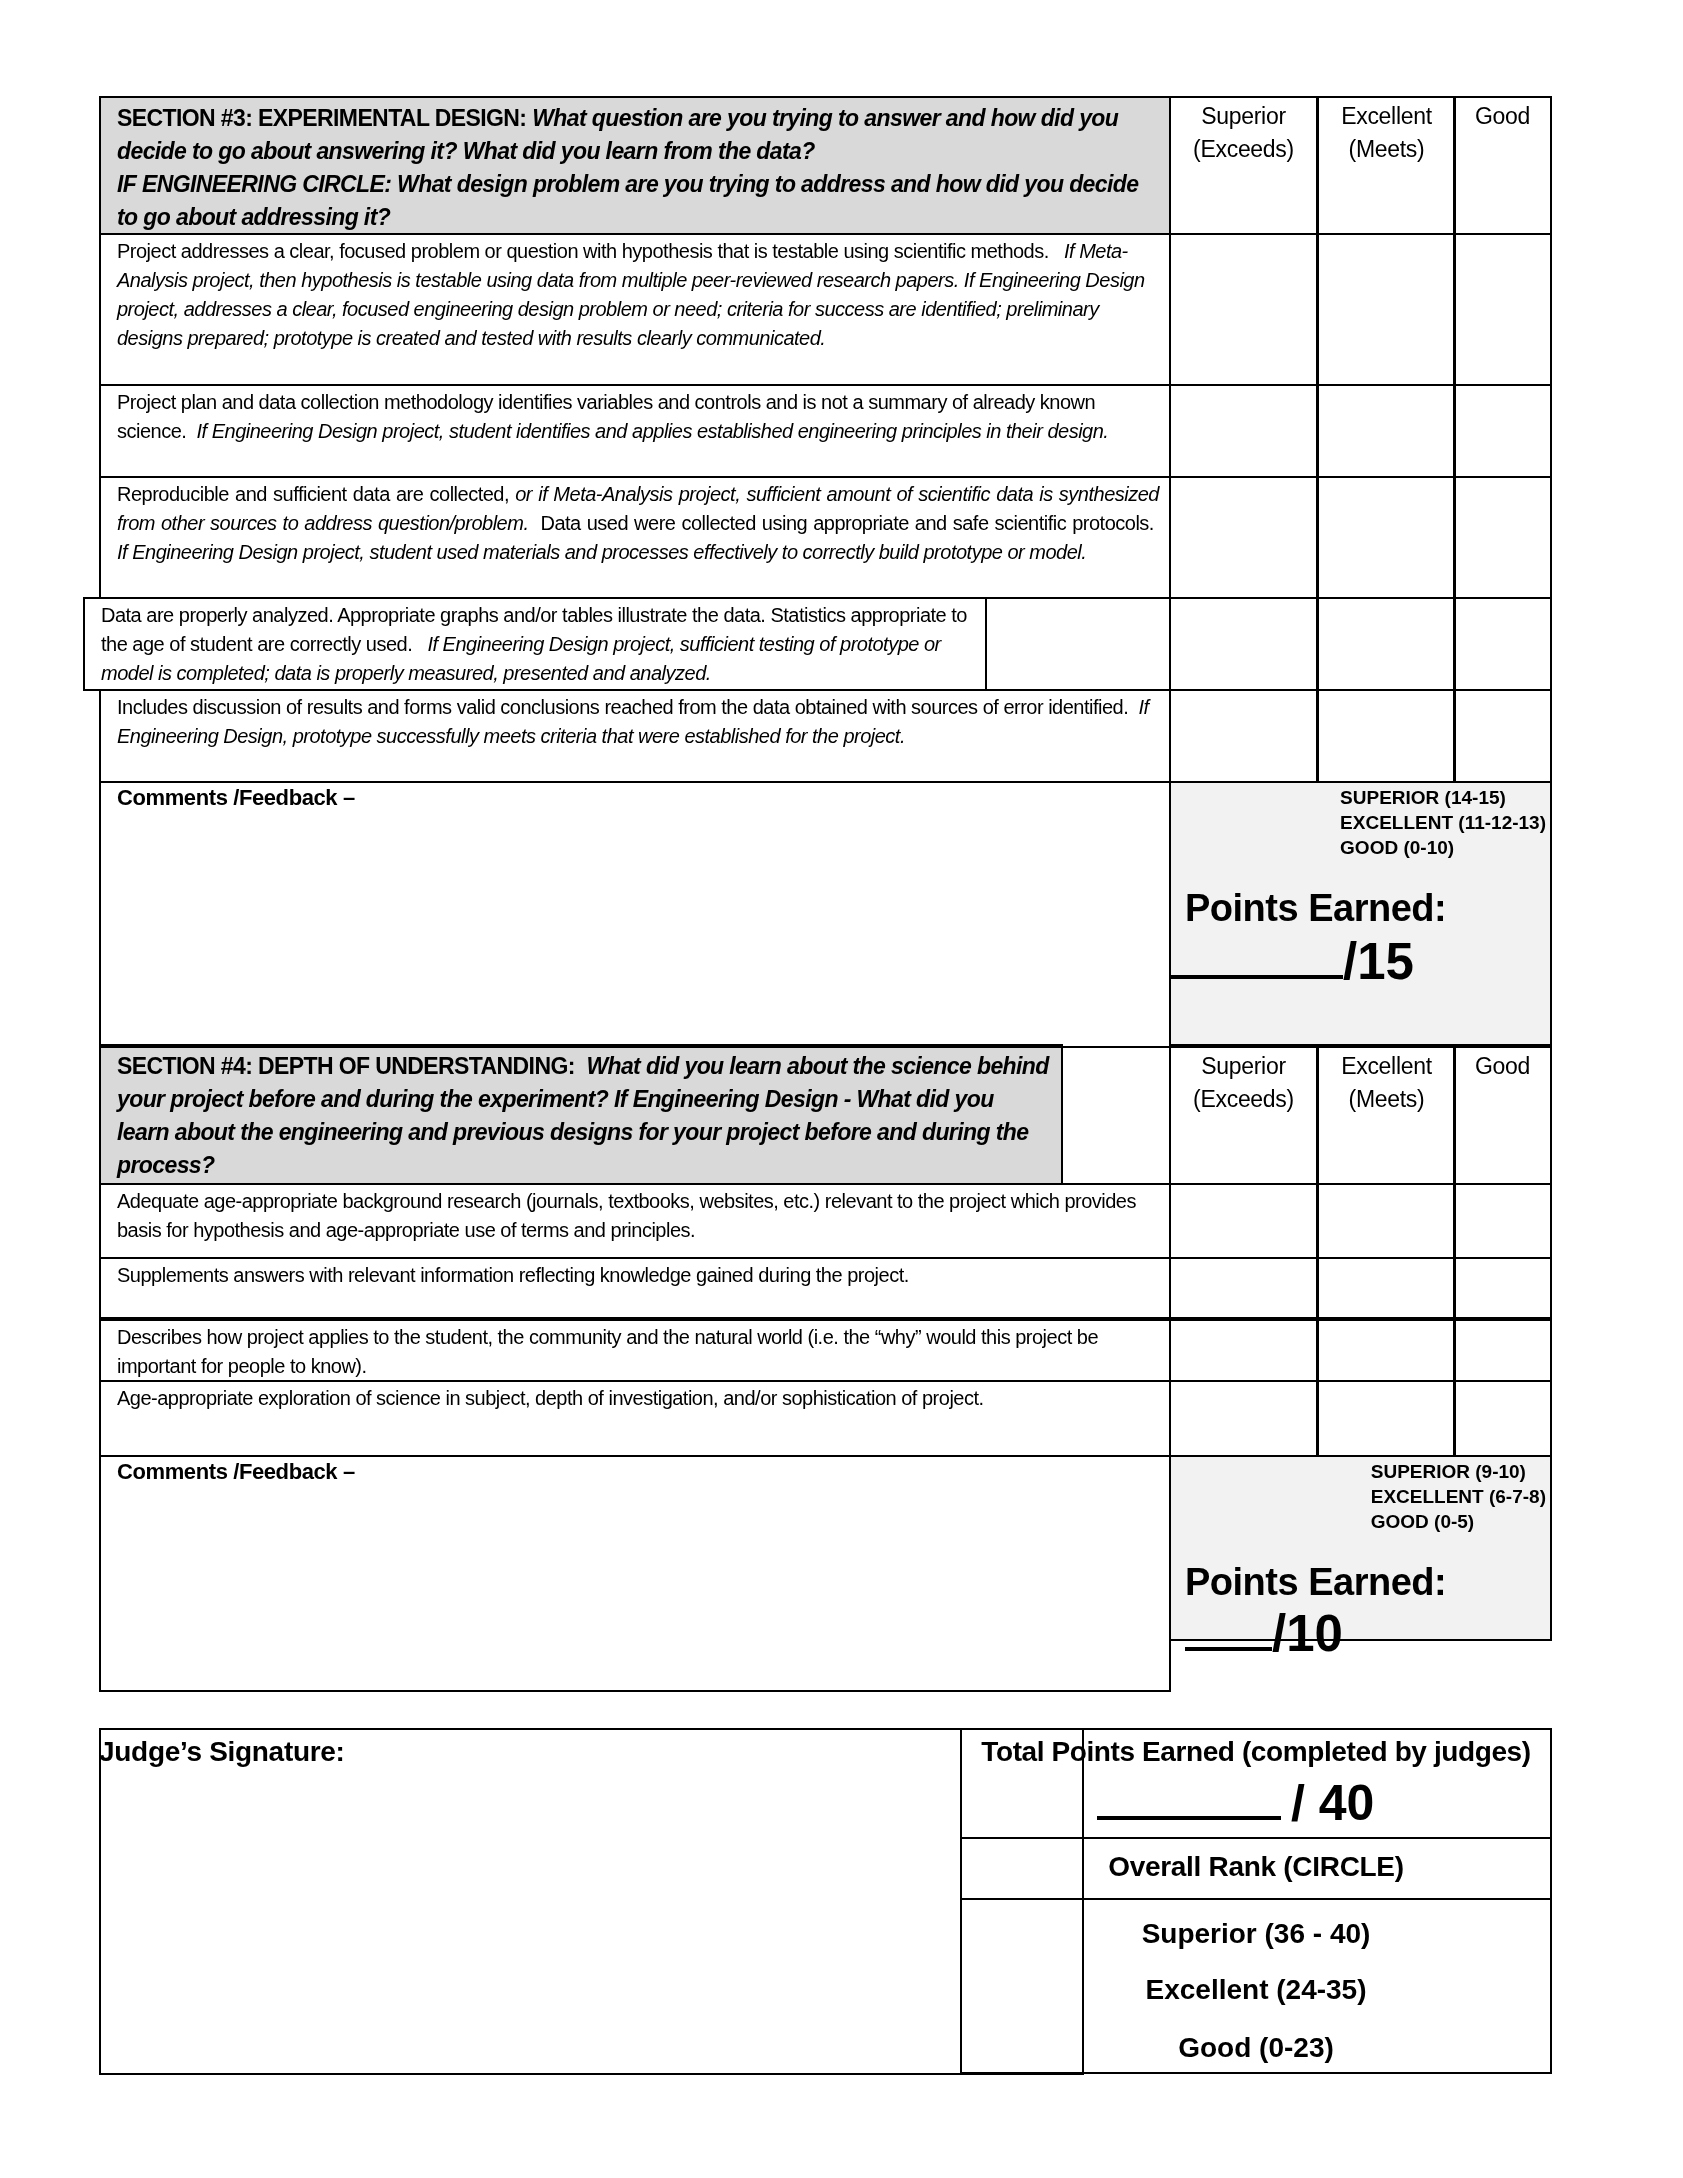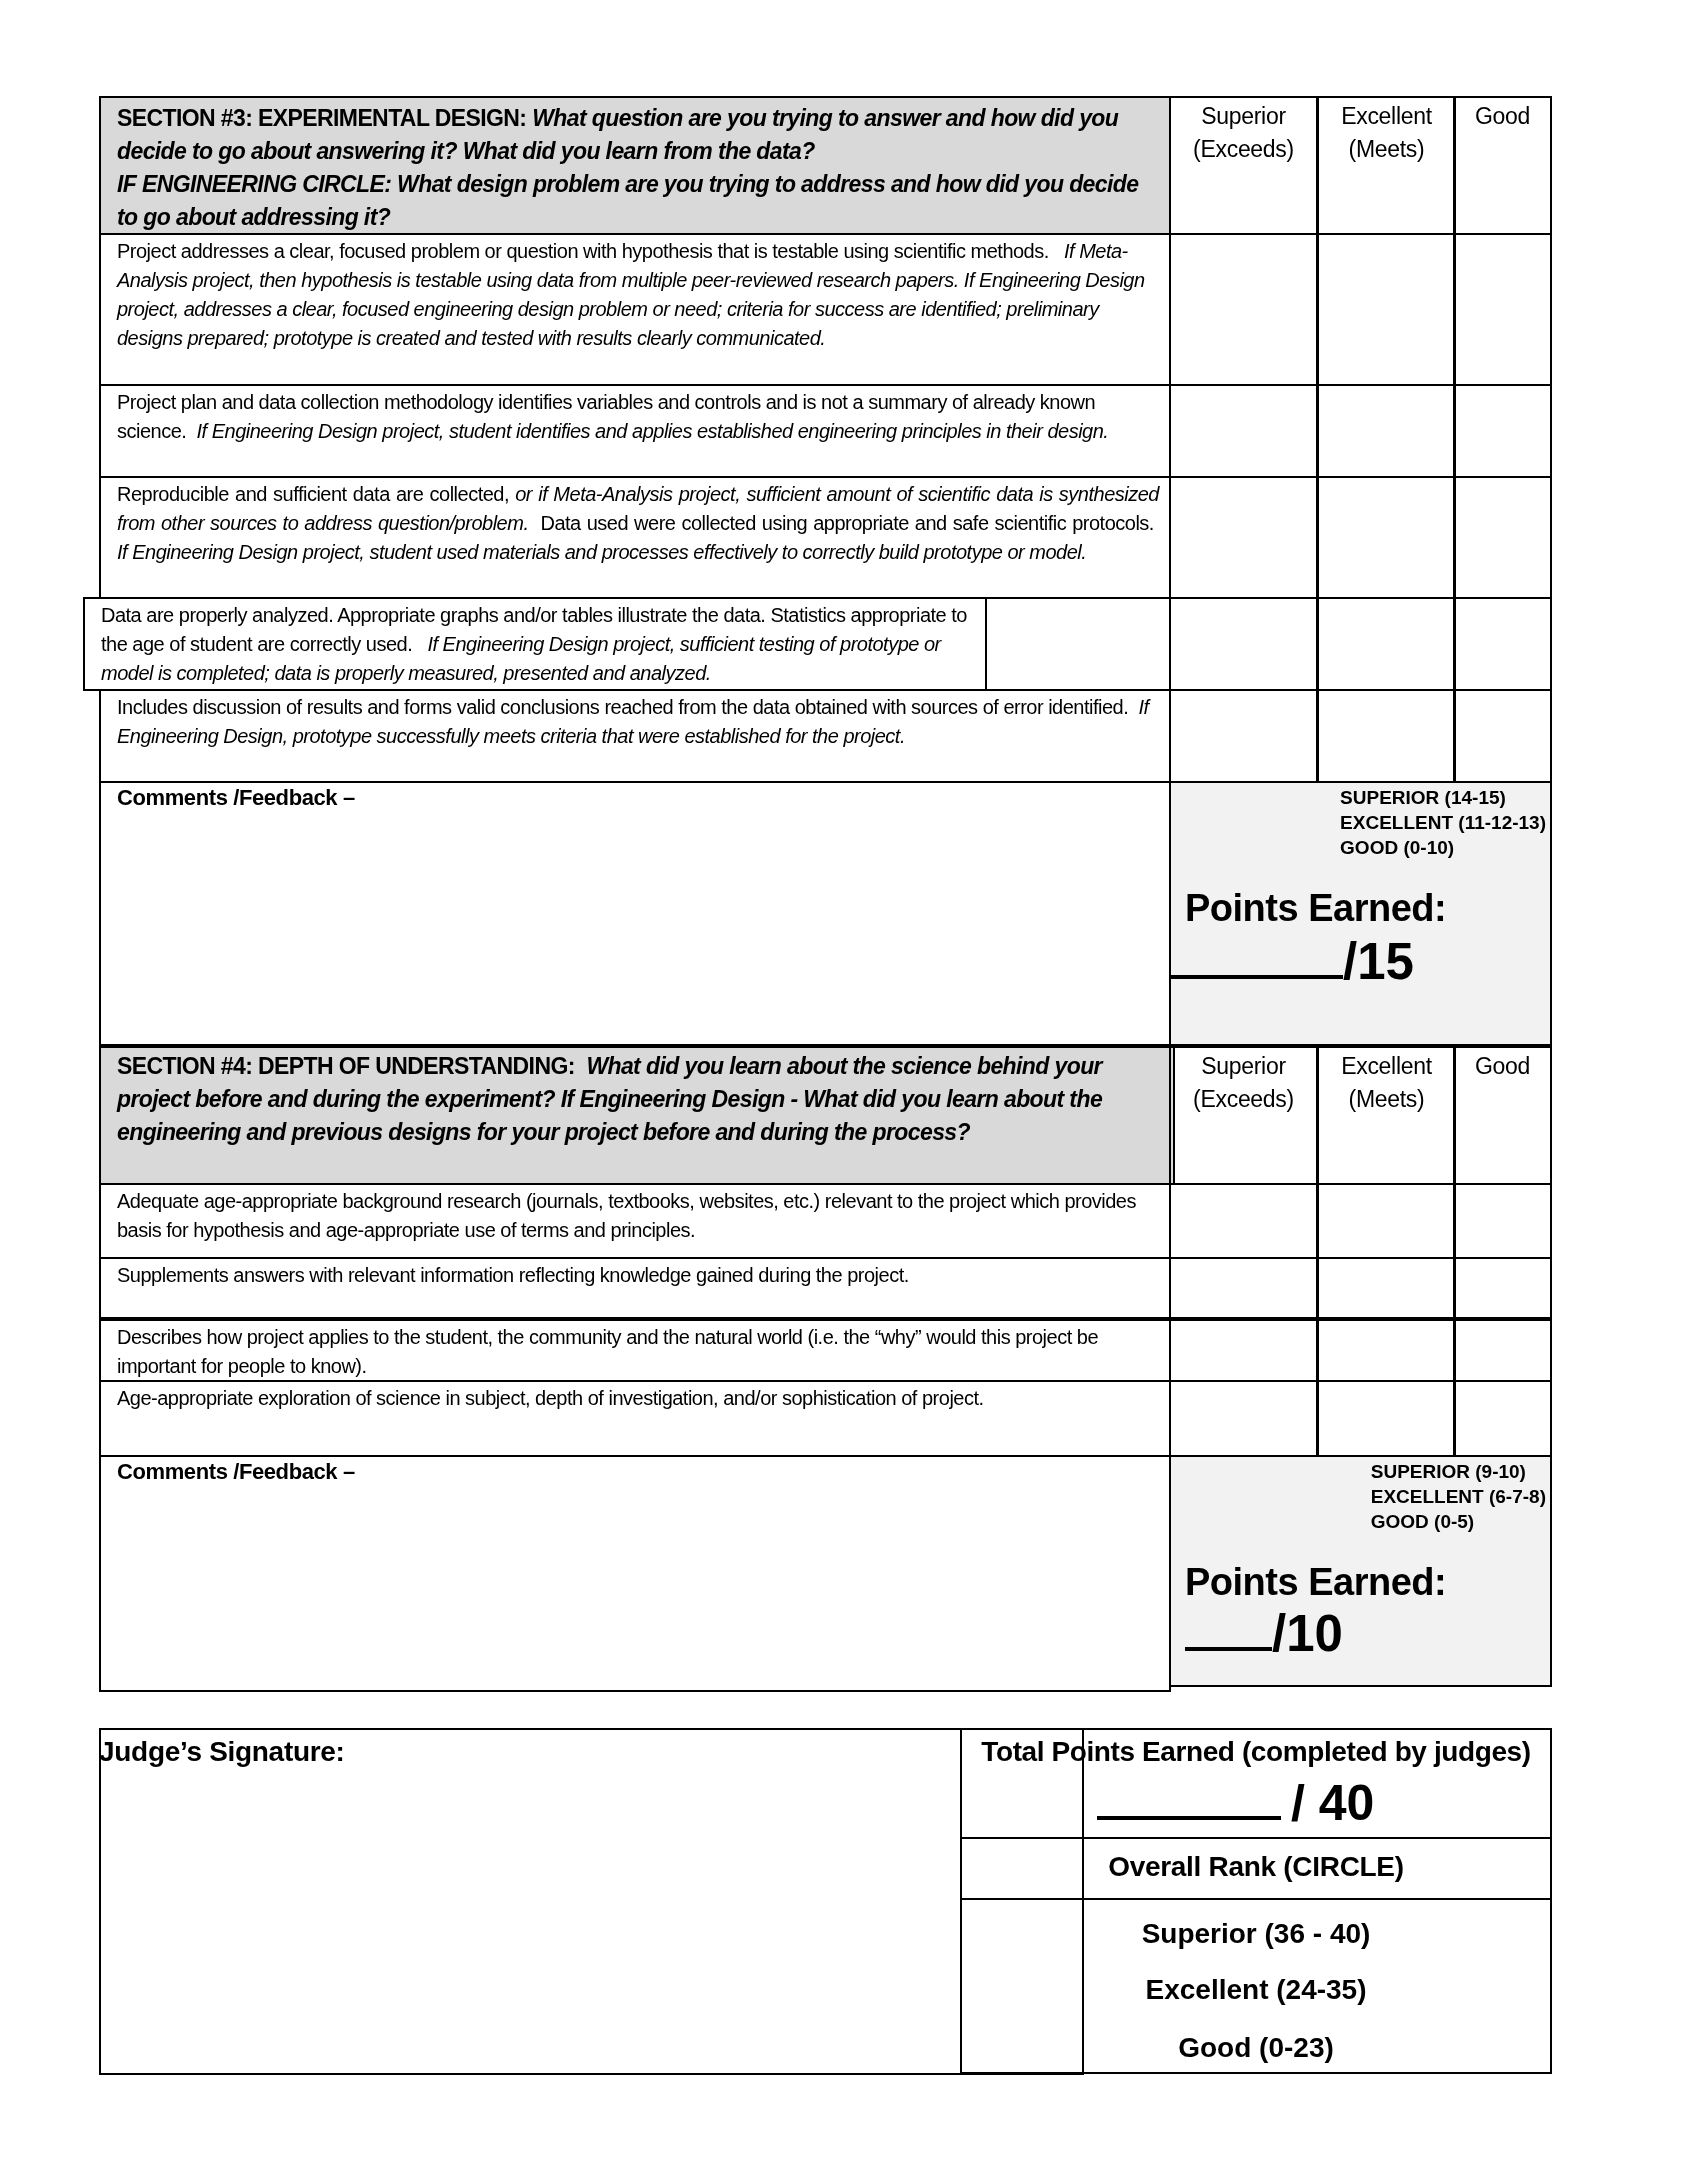--- a/index.html
+++ b/index.html
@@ -86,21 +86,21 @@
       <div>SUPERIOR  (14-15)</div>
       <div>EXCELLENT (11-12-13)</div>
       <div>GOOD (0-10)</div>
     </div>
     <div class="pe-title" style="top:104px;">Points Earned:</div>
     <div class="pe-score" style="top:149px;left:-2px;">
       <span class="blank" style="width:174px;"></span><span>/15</span>
     </div>
   </div>
 
-  <div class="cell hdr" style="left:99px;top:1044px;width:1076px;height:141px;border-top-width:4px;">
+  <div class="cell hdr" style="left:99px;top:1044px;width:964px;height:141px;border-top-width:4px;">
     <div class="hdr-text" style="top:2px;">
       <span>SECTION #4:  DEPTH OF UNDERSTANDING:</span>&nbsp;
       <i>What did you learn about the science behind your project before and during the experiment?  If Engineering Design - What did you learn about the engineering and previous designs for your project before and during the process?</i>
     </div>
   </div>
   <div class="cell" style="left:1169px;top:1044px;width:149px;height:141px;border-top-width:4px;">
     <div class="rate-head"><span>Superior</span><br><span>(Exceeds)</span></div>
   </div>
   <div class="cell" style="left:1317px;top:1044px;width:139px;height:141px;border-top-width:4px;">
     <div class="rate-head"><span>Excellent</span><br><span>(Meets)</span></div>
@@ -133,21 +133,21 @@
   <div class="cell" style="left:99px;top:1380px;width:1072px;height:77px;">
     <div class="crit">Age-appropriate exploration of science in subject, depth of investigation, and/or sophistication of project.</div>
   </div>
   <div class="cell" style="left:1169px;top:1380px;width:149px;height:77px;"></div>
   <div class="cell" style="left:1317px;top:1380px;width:139px;height:77px;"></div>
   <div class="cell" style="left:1453px;top:1380px;width:99px;height:77px;"></div>
 
   <div class="cell" style="left:99px;top:1455px;width:1072px;height:237px;">
     <div class="comments-label">Comments /Feedback –</div>
   </div>
-  <div class="cell score" style="left:1169px;top:1455px;width:383px;height:232px;">
+  <div class="cell score" style="left:1169px;top:1455px;width:383px;height:186px;">
     <div class="scale">
       <div>SUPERIOR (9-10)</div>
       <div>EXCELLENT (6-7-8)</div>
       <div>GOOD (0-5)</div>
     </div>
     <div class="pe-title" style="top:104px;">Points Earned:</div>
     <div class="pe-score" style="top:147px;left:14px;">
       <span class="blank" style="width:87px;"></span><span>/10</span>
     </div>
   </div>

